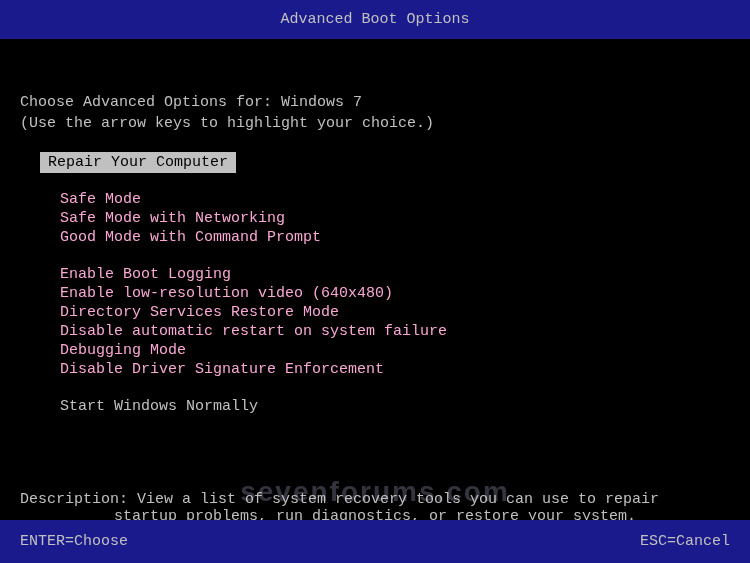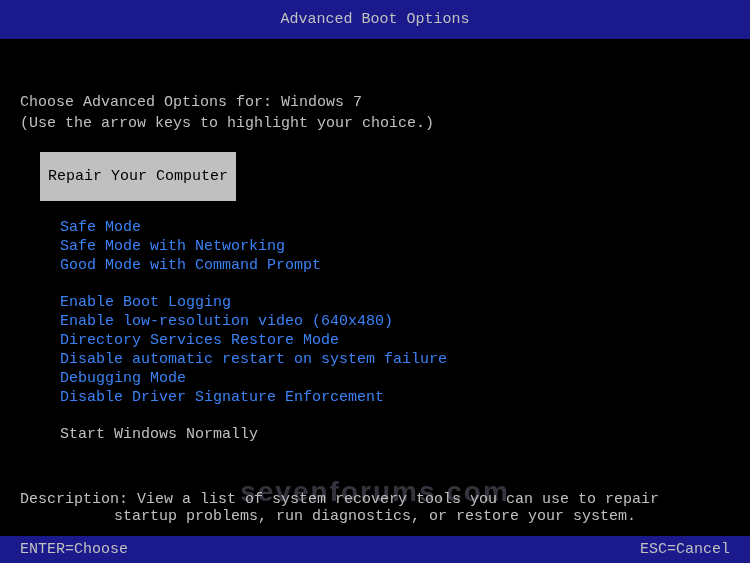--- a/index.html
+++ b/index.html
@@ -37,33 +37,33 @@
     }
 
     .intro-line2 {
       margin-bottom: 20px;
     }
 
     .selected-item {
       background: #c0c0c0;
       color: #000;
       display: inline-block;
-      padding: 16px 8px;
+      padding: 2px 8px;
       margin-left: 20px;
       margin-bottom: 18px;
     }
 
     .menu-group {
       margin-bottom: 20px;
     }
 
     .menu-item {
       margin-left: 40px;
       margin-bottom: 2px;
-      color: #3b82f6;
+      color: #f9a8d4;
     }
 
     .start-windows {
       margin-left: 40px;
       margin-top: 4px;
     }
 
     .description-area {
       position: absolute;
       bottom: 30px;
@@ -94,21 +94,21 @@
       white-space: nowrap;
       letter-spacing: 2px;
     }
 
     .footer-bar {
       position: absolute;
       bottom: 0;
       left: 0;
       right: 0;
       background: #1a1a8c;
-      padding: 5px 20px;
+      padding: 13px 20px;
       display: flex;
       justify-content: space-between;
       color: #c0c0c0;
       font-size: 15px;
     }
   </style>
 </head>
 <body>
 
 <div class="title-bar">

